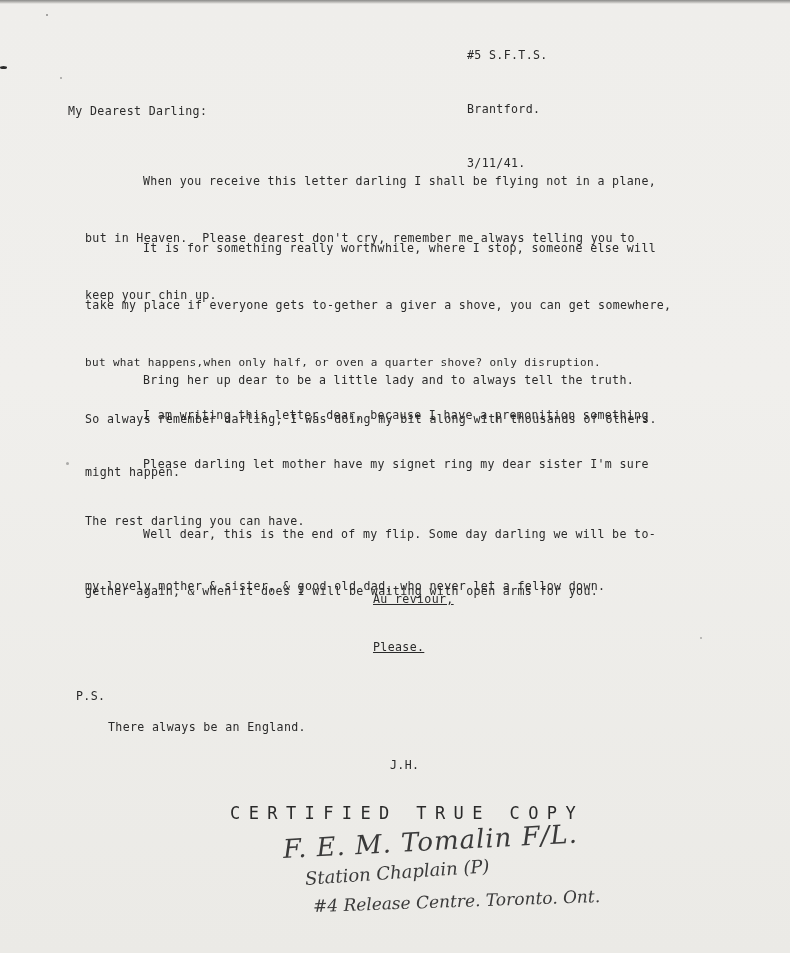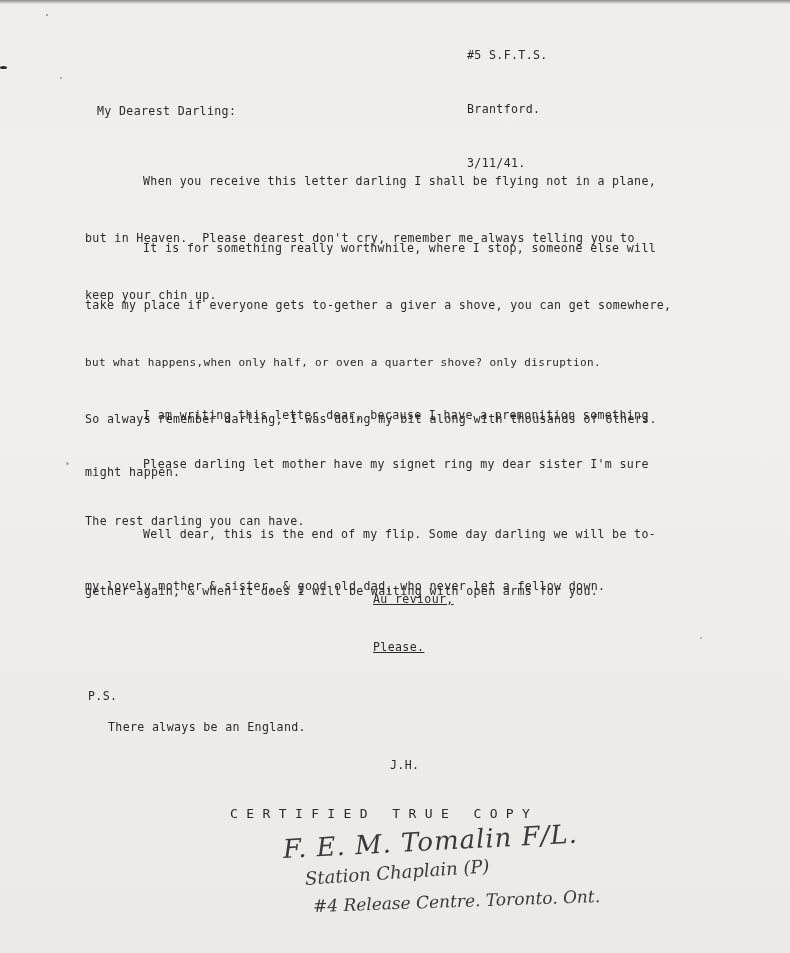--- a/index.html
+++ b/index.html
@@ -29,53 +29,53 @@
       position: absolute;
       white-space: pre;
       line-height: 19px;
     }
     .header {
       left: 467px;
       top: 10px;
       line-height: 18px;
     }
     .salutation {
-      left: 97px;
+      left: 68px;
       top: 102px;
     }
     .para {
       left: 85px;
       width: 680px;
     }
     .indent::before {
       content: "";
       display: inline-block;
       width: 58px;
     }
     .closing {
       left: 373px;
       text-decoration: underline;
     }
     .ps-label {
-      left: 88px;
+      left: 76px;
       top: 687px;
     }
     .ps-text {
       left: 108px;
       top: 718px;
     }
     .initials {
       left: 390px;
       top: 756px;
     }
     .certified {
       left: 230px;
       top: 804px;
       letter-spacing: 8.4px;
-      font-size: 13px;
+      font-size: 17px;
     }
     .hand {
       position: absolute;
       font-family: "DejaVu Serif", "Liberation Serif", serif;
       font-style: italic;
       color: #3a3a3a;
       white-space: pre;
     }
     .hand-1 {
       left: 283px;
@@ -126,20 +126,23 @@
     <span class="line-break">So always remember darling, I was doing my bit along with thousands of others.</span>
   </div>
 
   <div class="type para" style="top:134px;">
     <span class="line-break indent">When you receive this letter darling I shall be flying not in a plane,</span>
     <span class="line-break">but in Heaven.  Please dearest don't cry, remember me always telling you to</span>
     <span class="line-break">keep your chin up.</span>
   </div>
 
 
+  <div class="type para" style="top:333px;">
+    <span class="line-break indent">Bring her up dear to be a little lady and to always tell the truth.</span>
+  </div>
 
   <div class="type para" style="top:368px;">
     <span class="line-break indent">I am writing this letter dear, because I have a premonition something</span>
     <span class="line-break">might happen.</span>
   </div>
 
   <div class="type para" style="top:417px;">
     <span class="line-break indent">Please darling let mother have my signet ring my dear sister I'm sure</span>
     <span class="line-break">The rest darling you can have.</span>
   </div>

